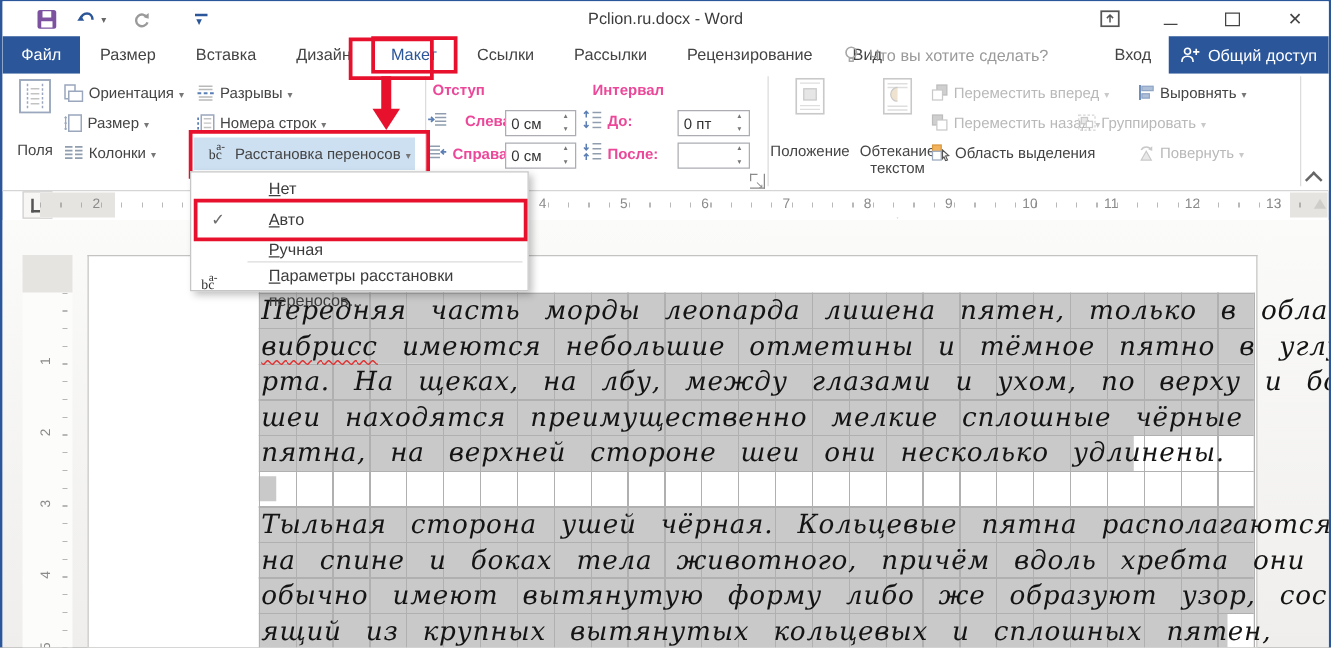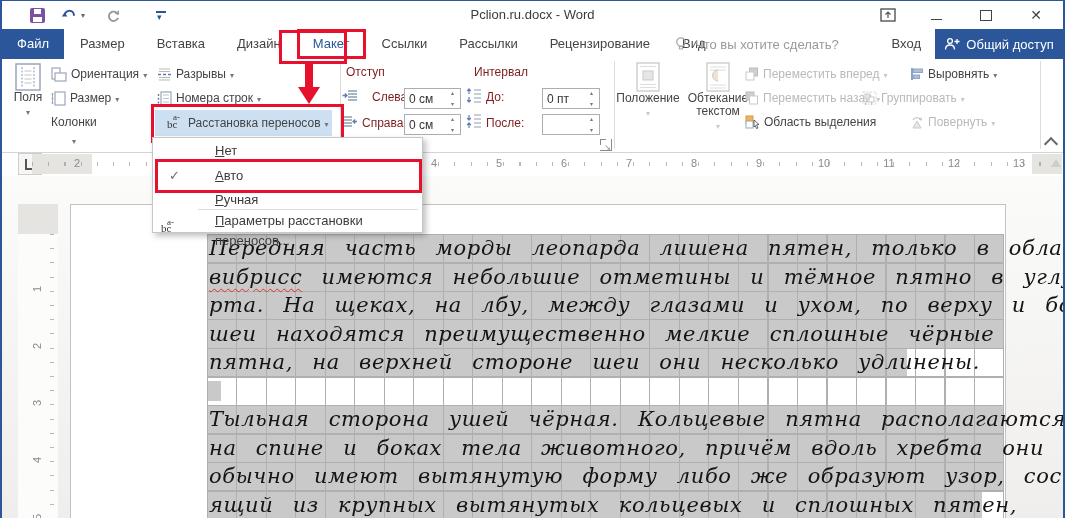--- a/index.html
+++ b/index.html
@@ -32,33 +32,33 @@
   #share{right:0;top:28px;width:128px;height:30px;background:#2b579a;color:#fff;display:flex;align-items:center;justify-content:center;gap:6px;font-size:13px;}
   
   #ribbon{left:0;top:58px;width:100%;height:94px;background:#fff;border-bottom:1px solid #d5d5d5;box-sizing:border-box;}
   .gsep{top:60px;width:1px;height:88px;background:#dcdcdc;}
   .glabel{top:137px;font-size:11px;color:#6a6a6a;text-align:center;}
   .rbtn{position:absolute;display:flex;align-items:center;gap:4px;height:22px;font-size:12px;color:#444;padding:0 3px;}
   .rbtn .lbl{white-space:nowrap;}
   .car:after{content:"▾";font-size:8px;color:#777;}
   .dis{color:#b9b9b9;}
   .dis .car:after{color:#c9c9c9;}
-  .bigbtn{position:absolute;display:flex;flex-direction:column;align-items:center;font-size:12px;color:#444;}
+  .bigbtn{position:absolute;display:flex;flex-direction:column;align-items:center;font-size:12px;color:#444;gap:23px;}
   .bigbtn .lbl{text-align:center;line-height:13px;}
   .hl{background:#cde0f2;}
   .redbox{border:3px solid #e8112d;background:transparent;z-index:45;pointer-events:none;}
   .bcic{position:relative;width:17px;height:16px;font-family:"Liberation Serif",serif;}
   .bcic:before{content:"a-";position:absolute;left:6px;top:-3px;font-size:9px;color:#333;}
   .bcic:after{content:"bc";position:absolute;left:0;top:3px;font-size:11px;color:#333;}
   .spinbox{position:absolute;height:21px;border:1px solid #abadb3;background:#fff;font-size:12px;color:#333;box-sizing:border-box;}
   .spinbox .val{position:absolute;left:4px;top:3px;}
   .spin{position:absolute;right:1px;top:0;width:13px;height:19px;display:flex;flex-direction:column;align-items:center;justify-content:space-between;padding:1px 0;box-sizing:border-box;}
   .spin:before{content:"▴";font-size:6px;color:#777;line-height:6px;}
   .spin:after{content:"▾";font-size:6px;color:#777;line-height:6px;}
-  .hdr{position:absolute;font-size:12px;color:#7f1d1d;}
+  .hdr{position:absolute;font-size:12px;color:#ec4899;font-weight:bold;}
   .launch{width:11px;height:11px;border-right:1px solid #8a8a8a;border-bottom:1px solid #8a8a8a;position:relative;}
   .launch:before{content:"";position:absolute;left:0;top:0;width:5px;height:5px;border-left:1px solid #8a8a8a;border-top:1px solid #8a8a8a;}
   .launch:after{content:"↘";position:absolute;right:0px;bottom:-2px;font-size:8px;color:#8a8a8a;}
   .chev{width:8px;height:8px;border-top:2px solid #666;border-right:2px solid #666;transform:rotate(-45deg);}
   
   #arrowshaft{left:303px;top:60px;width:8px;height:27px;background:#e8112d;z-index:40;}
   #arrowhead{left:296px;top:86px;width:0;height:0;border-left:11px solid transparent;border-right:11px solid transparent;border-top:17px solid #e8112d;z-index:40;}
   
   #tabsel{left:16px;top:152px;width:24px;height:22px;background:#f7f6f5;border:1px solid #d0cecd;box-sizing:border-box;display:flex;align-items:center;justify-content:center;}
   .lmark{width:9px;height:9px;border-left:2px solid #555;border-bottom:2px solid #555;}
@@ -188,21 +188,21 @@
       <span class="car"></span>
     </div>
     <div class="rbtn" style="left:46px;top:28px;">
       <svg width="15" height="15" viewBox="0 0 15 15">
           <rect x="4" y="1" width="10" height="13" fill="#fff" stroke="#9aa7bd" stroke-width="1.2"></rect>
           <path d="M1.5 2 L1.5 13 M0.5 3 h2 M0.5 7.5 h2 M0.5 12 h2" stroke="#9aa7bd" stroke-width="1"></path>
         </svg>
       <span class="lbl">Размер</span>
       <span class="car"></span>
     </div>
-    <div class="rbtn" style="left:46px;top:52px;flex-direction:column;">
+    <div class="rbtn" style="left:46px;top:52px;">
       <svg width="16" height="14" viewBox="0 0 16 14">
           <path d="M1 2.5 h6 M1 5.5 h6 M1 8.5 h6 M1 11.5 h6 M9 2.5 h6 M9 5.5 h6 M9 8.5 h6 M9 11.5 h6" stroke="#8f9dae" stroke-width="1.3"></path>
         </svg>
       <span class="lbl">Колонки</span>
       <span class="car"></span>
     </div>
     <div class="rbtn" style="left:152px;top:4px;">
       <svg width="15" height="15" viewBox="0 0 15 15">
           <path d="M2 2 h11 M2 4.5 h11" stroke="#b9b9b9" stroke-width="1.2"></path>
           <path d="M1 7.5 h3 M6 7.5 h3 M11 7.5 h3" stroke="#5b7fb4" stroke-width="1.6"></path>

